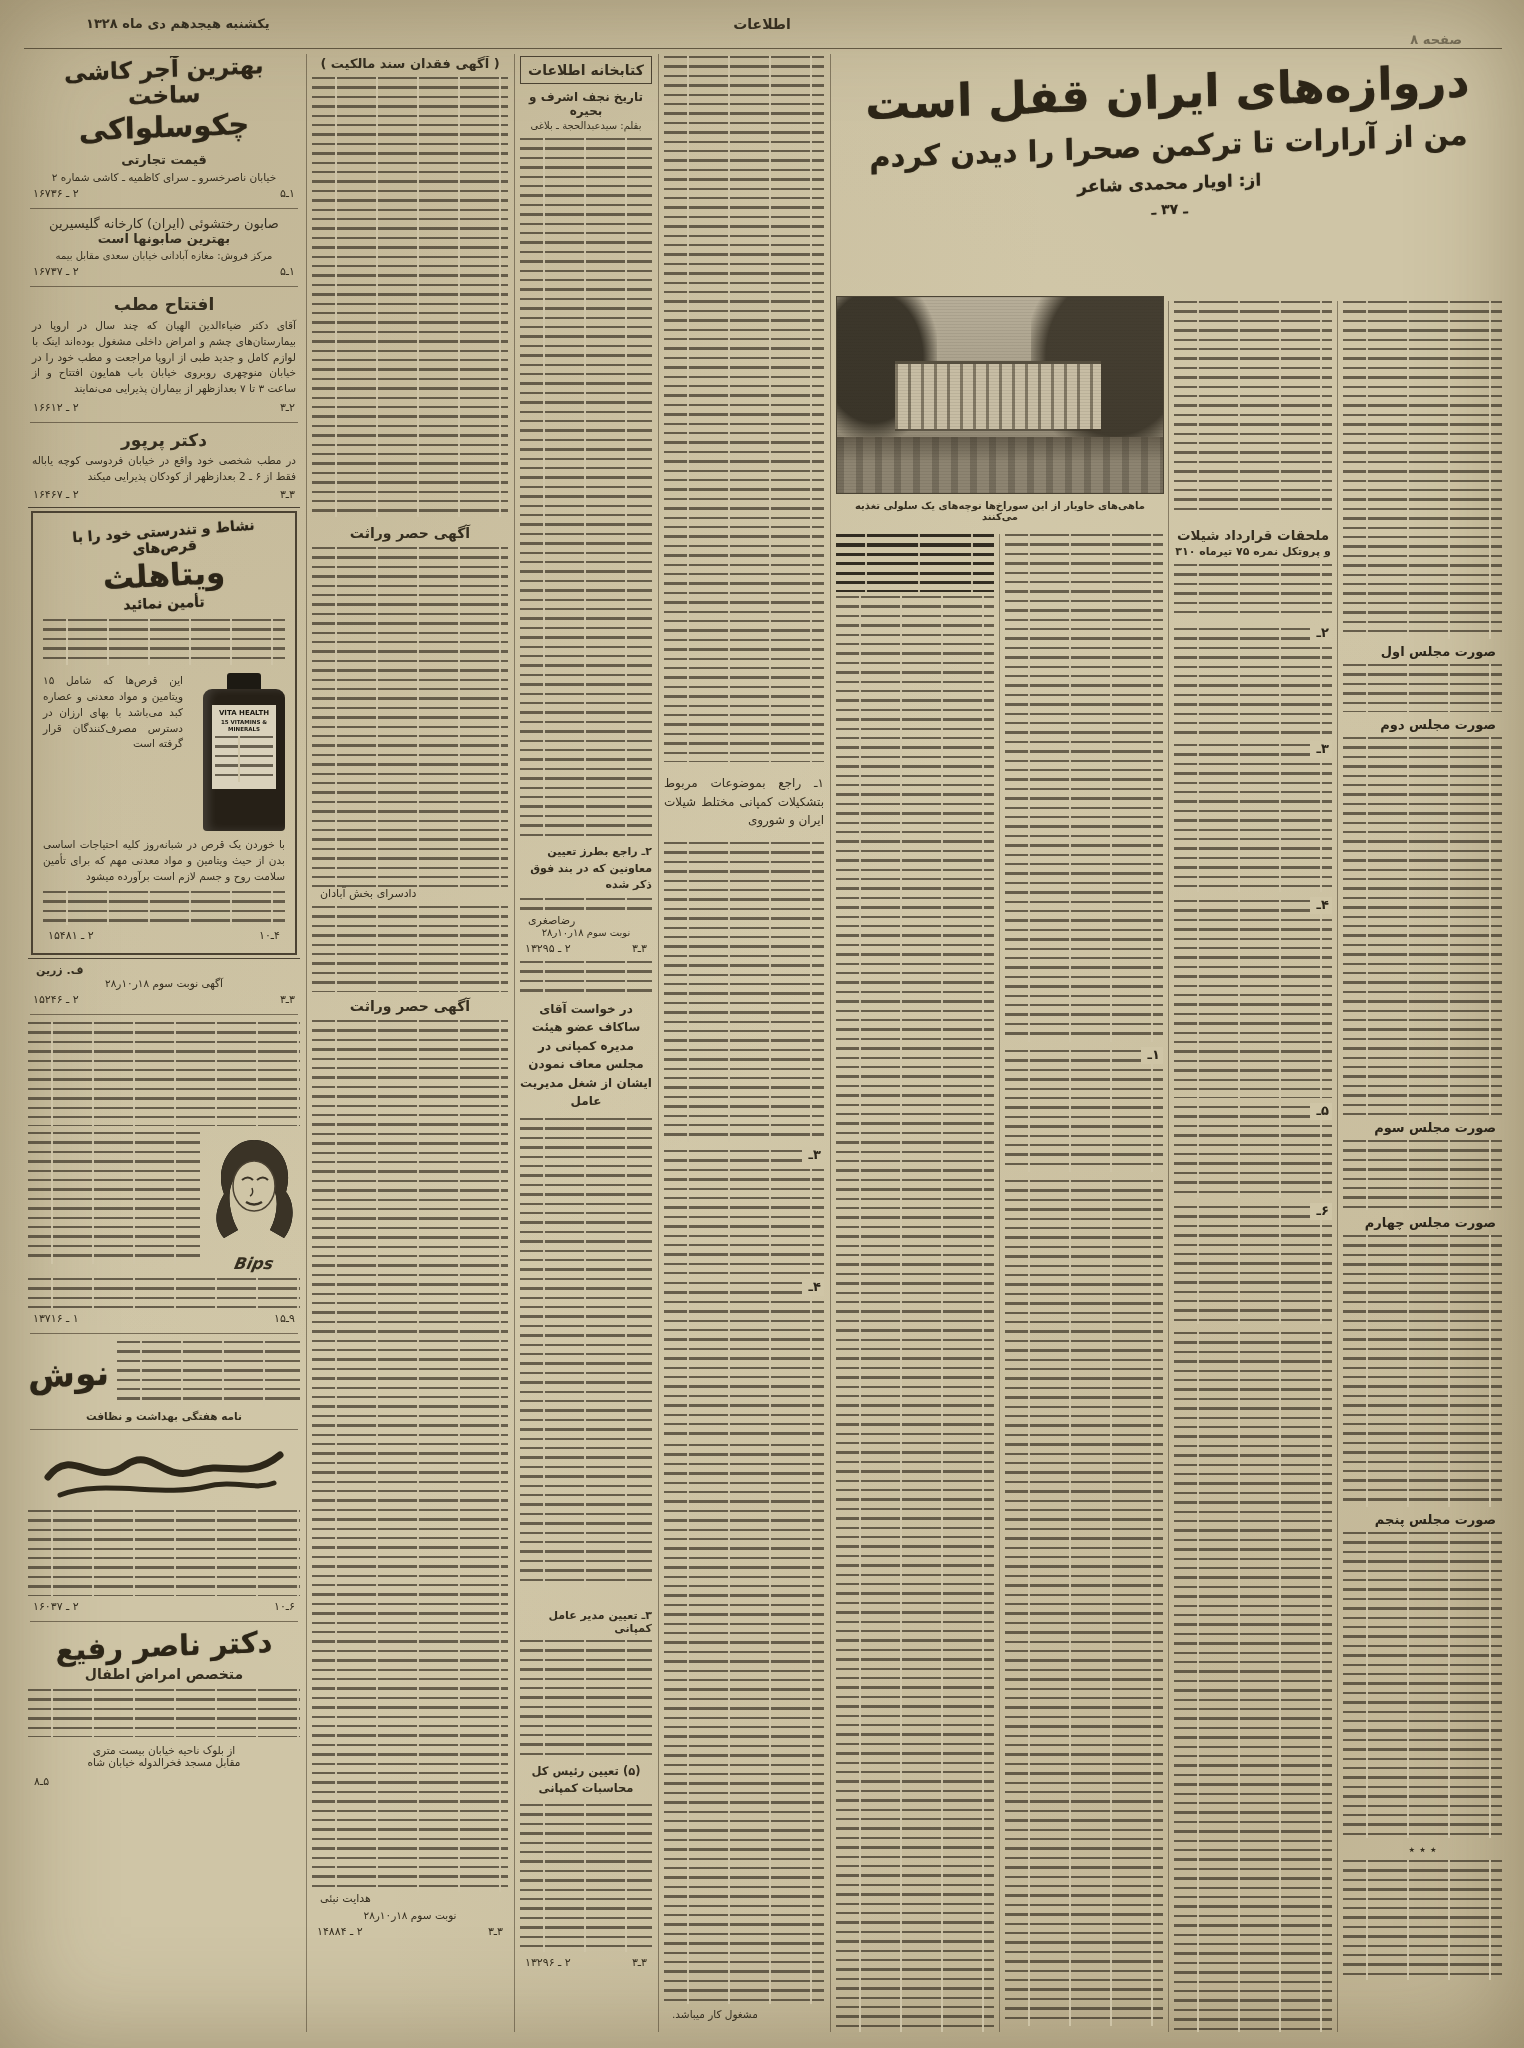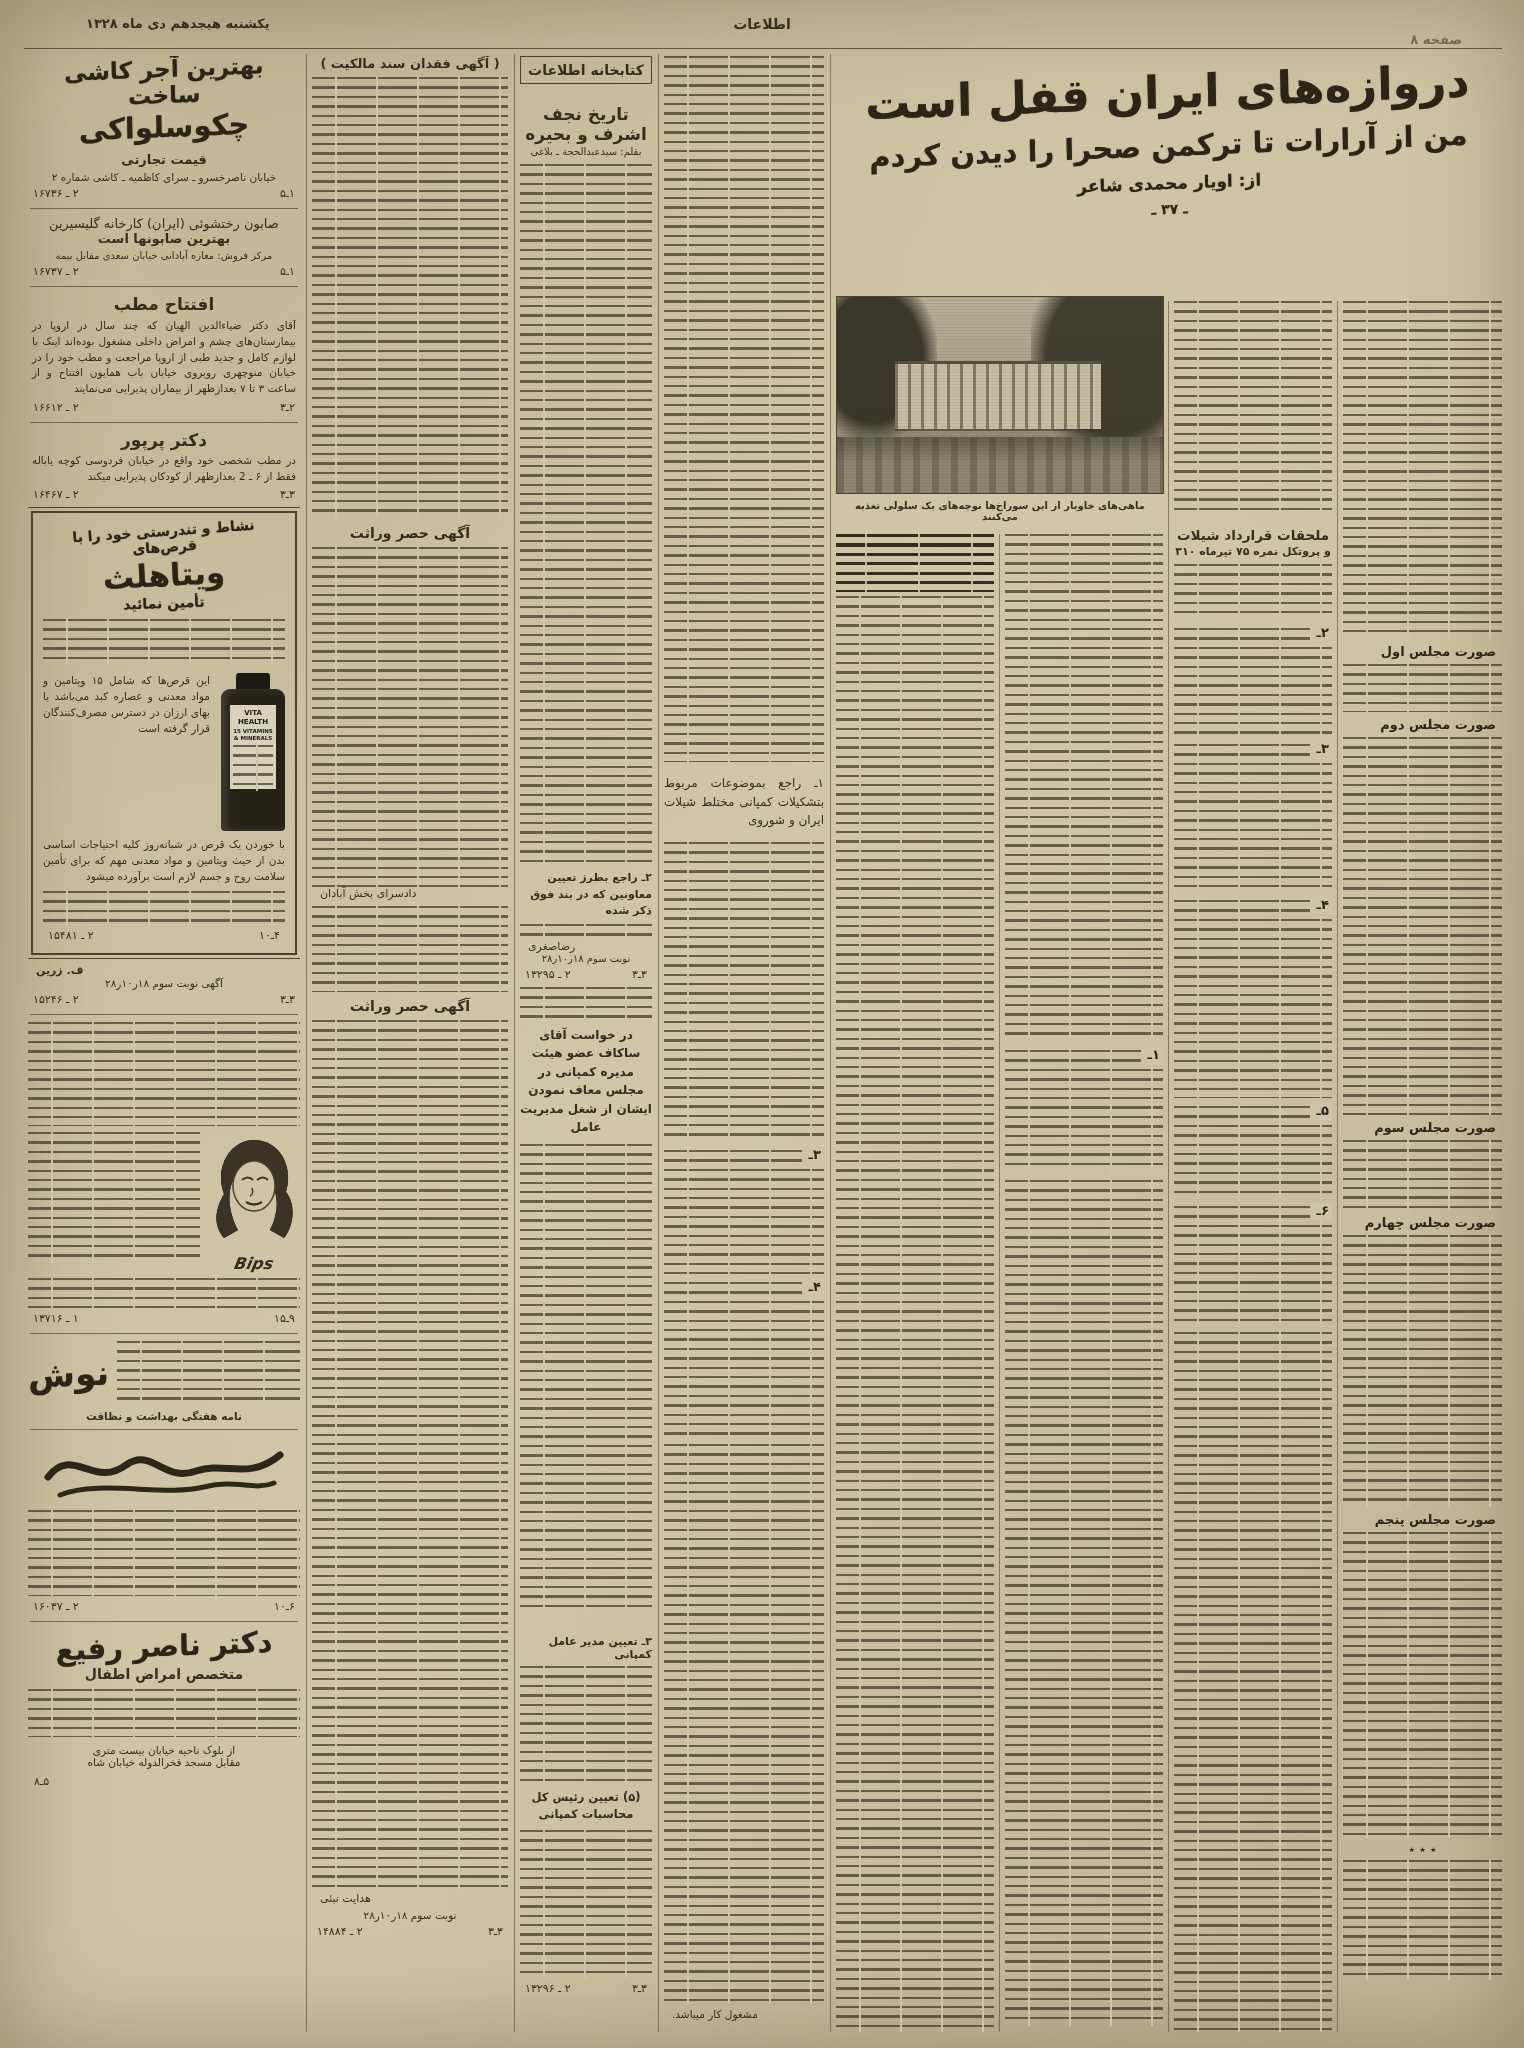--- a/index.html
+++ b/index.html
@@ -26,21 +26,21 @@
   .sig{font-size:11px;text-align:left;padding-left:8px}
   .small{font-size:10.5px;line-height:1.5;text-align:justify}
   .num{direction:ltr;unicode-bidi:bidi-override}
   .num-row{display:flex;justify-content:space-between;align-items:center;font-size:11px;padding:1px 5px;margin-top:3px}
   .par{position:relative}
   .mark{position:absolute;top:-3px;right:0;background:#cfc5a6;padding:0 3px 2px 7px;font-weight:bold;font-size:13px;color:#2c261a}
   .fh{font-weight:bold;font-size:13px;margin:5px 6px;color:#2c261a}
   .photo{position:absolute;border:1px solid #4a4334;overflow:hidden;background:#a89f8a}
   .callig{transform:rotate(-1.2deg) skewY(-1deg);color:#2c2517;text-shadow:0 0 1px rgba(44,37,23,.55)}
   .vita{border:2px solid #4b4232;outline:1px solid #4b4232;outline-offset:3px;padding:10px;margin:9px 3px}
-  .bottle{width:64px;flex:none;margin-left:11px}
+  .bottle{width:82px;flex:none;margin-left:20px}
   .bottle .cap{width:34px;height:16px;background:#1d1a13;margin:0 auto;border-radius:3px 3px 0 0}
   .bottle .bod{height:142px;background:#262017;border-radius:9px 9px 4px 4px;padding-top:16px;box-shadow:inset 6px 0 8px rgba(255,255,255,.12)}
   .bottle .label{background:#d9d1bb;margin:0 9px;height:84px;padding:4px 3px;text-align:center;font-size:7px;font-weight:bold;color:#1d1a13;line-height:1.25}
   .label .tx{height:46px;margin-top:3px}
 </style>
 </head>
 <body>
 
 <div class="page">
 
@@ -210,21 +210,21 @@
     <div class="num-row">
       <span class="num">۳ـ۳</span>
       <span class="num">۱۴۸۸۴ ـ ۲</span>
     </div>
   </div>
 
   <div class="col" style="left:520px;width:132px">
     <div style="border:1px solid #4b4232;padding:5px 3px;text-align:center;font-weight:bold;font-size:14px">
       <span>کتابخانه اطلاعات</span>
     </div>
-    <div class="hc" style="font-size:17px;margin-top:20px">تاریخ نجف اشرف و بحیره</div>
+    <div class="hc" style="font-size:12px;margin-top:6px">تاریخ نجف اشرف و بحیره</div>
     <div class="hc" style="font-size:10px;font-weight:normal;margin-top:2px">بقلم: سیدعبدالحجة ـ بلاغی</div>
     <div class="tx" style="height:700px;margin-top:7px"></div>
     <div style="font-size:11px;font-weight:bold;margin-top:6px;line-height:1.5">۲ـ راجع بطرز تعیین معاونین که در بند فوق ذکر شده</div>
     <div class="tx" style="height:16px;margin-top:4px"></div>
     <div class="sig">رضاصغری</div>
     <div style="font-size:10px;text-align:center">نوبت سوم ۱۸ر۱۰ر۲۸</div>
     <div class="num-row">
       <span class="num">۳ـ۳</span>
       <span class="num">۱۳۲۹۵ ـ ۲</span>
     </div>

